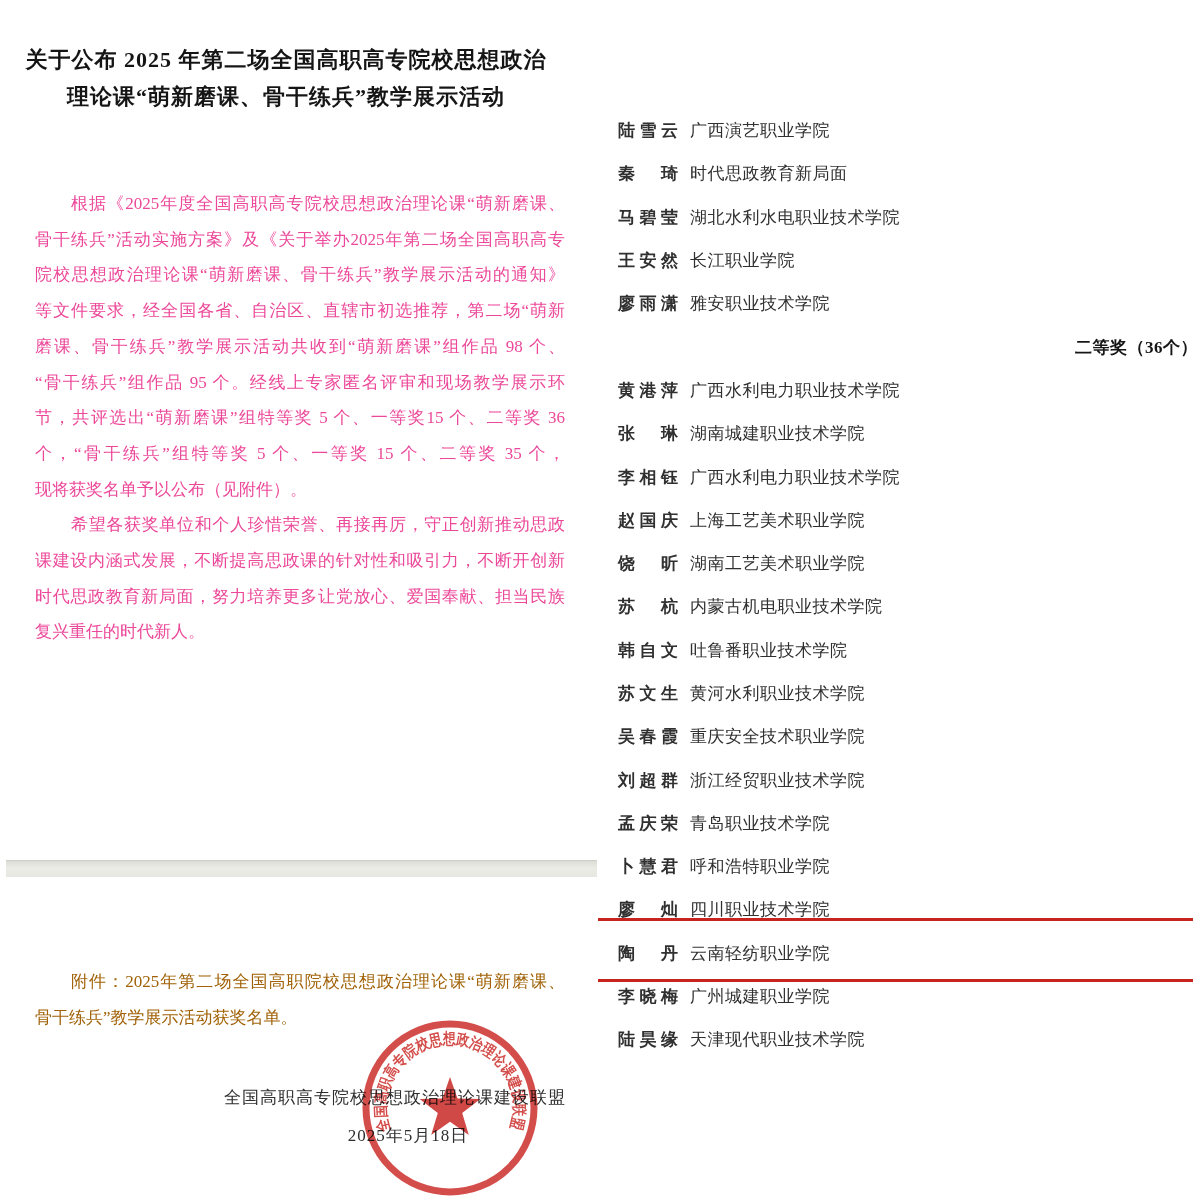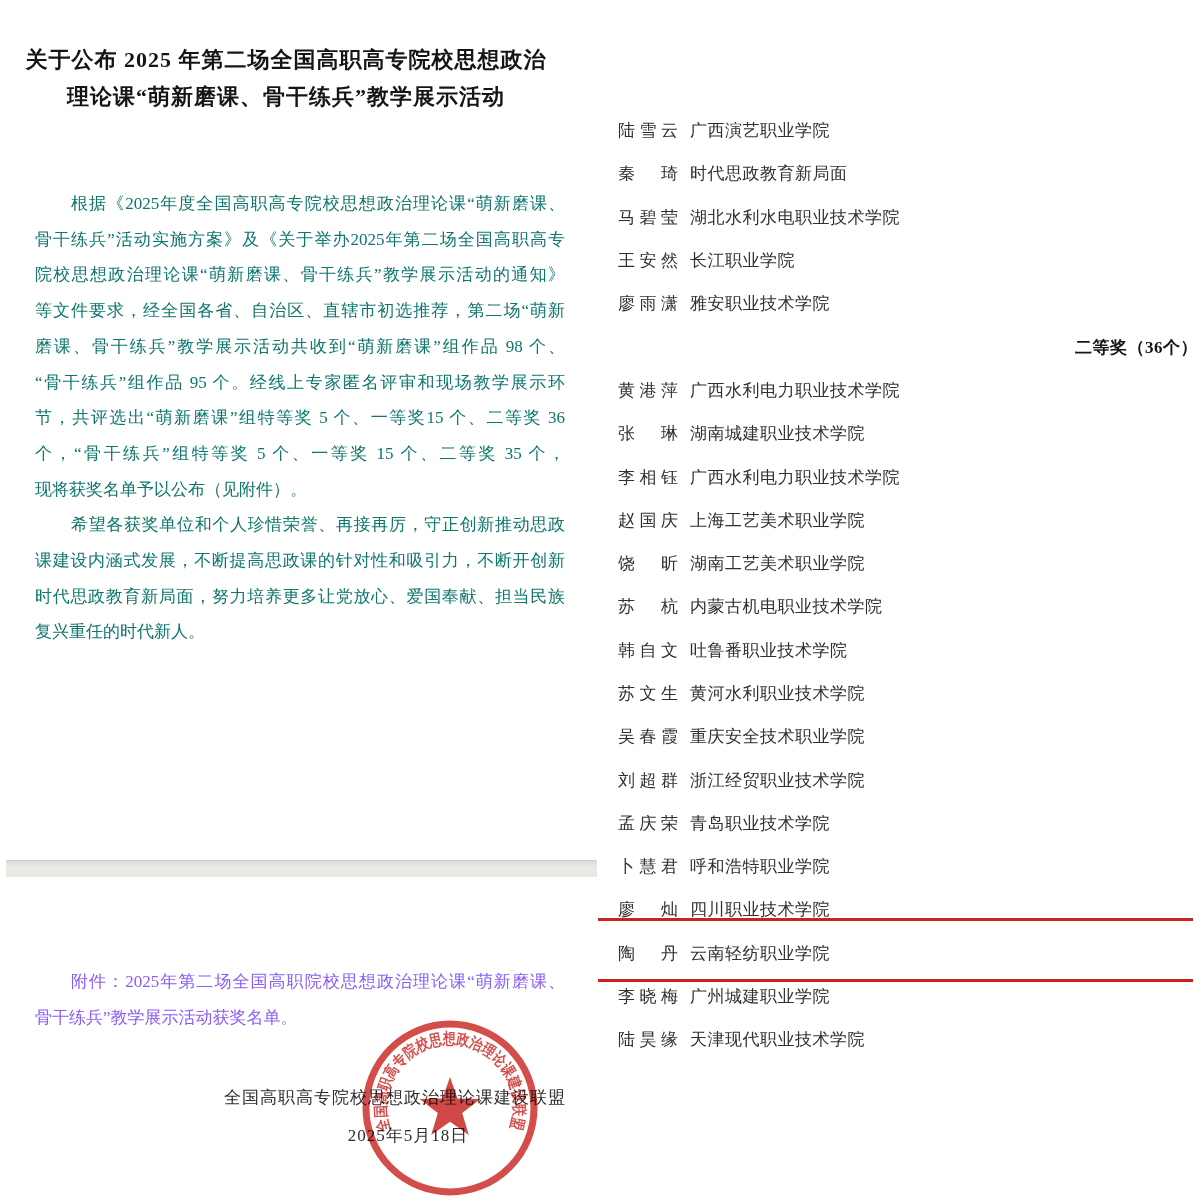--- a/index.html
+++ b/index.html
@@ -7,25 +7,25 @@
     position:relative;width:1200px;height:1200px;background:#ffffff;overflow:hidden;
     font-family:"Liberation Serif","DejaVu Serif",serif;color:#2b2b2b;
   }
   
   #doc-title{
     position:absolute;left:20px;top:41px;width:532px;text-align:center;
     font-size:22px;line-height:37px;font-weight:bold;color:#151515;letter-spacing:1px;
   }
   #body-text{
     position:absolute;left:35px;top:186px;width:530px;
-    font-size:17px;line-height:35.7px;color:#0f766e;
+    font-size:17px;line-height:35.7px;color:#ec4899;
   }
   #attachment{
     position:absolute;left:35px;top:964px;width:530px;
-    font-size:17px;line-height:35.7px;color:#8b5cf6;
+    font-size:17px;line-height:35.7px;color:#a16207;
   }
   .line{display:block;}
   .line.fill{text-align:justify;text-align-last:justify;}
   .line.indent{text-indent:36px;}
   #signature{
     position:absolute;left:36px;top:1086px;width:530px;text-align:right;
     padding-right:10px;font-size:17px;color:#2e2e2e;letter-spacing:1px;
   }
   #sig-date{
     position:absolute;left:268px;top:1124px;width:280px;text-align:center;
@@ -42,21 +42,21 @@
     mix-blend-mode:multiply;opacity:.9;
   }
   
   #award-list{
     position:absolute;left:600px;top:109px;width:598px;
     font-size:17px;color:#303030;
   }
   .award-row{height:43.3px;display:flex;align-items:center;padding-left:18px;}
   .award-name{
     display:inline-block;width:60px;flex:0 0 60px;
-    text-align:justify;text-align-last:justify;
+    text-align:justify;text-align-last:justify;font-weight:bold;
   }
   .award-school{margin-left:12px;letter-spacing:.5px;white-space:nowrap;}
   .section-header{font-weight:bold;color:#161616;letter-spacing:.5px;justify-content:flex-end;}
   .red-line{position:absolute;left:598px;width:595px;height:3px;background:#c8241e;}
   #red-line-1{top:918px;}
   #red-line-2{top:979px;}
 </style>
 </head>
 <body>
 

